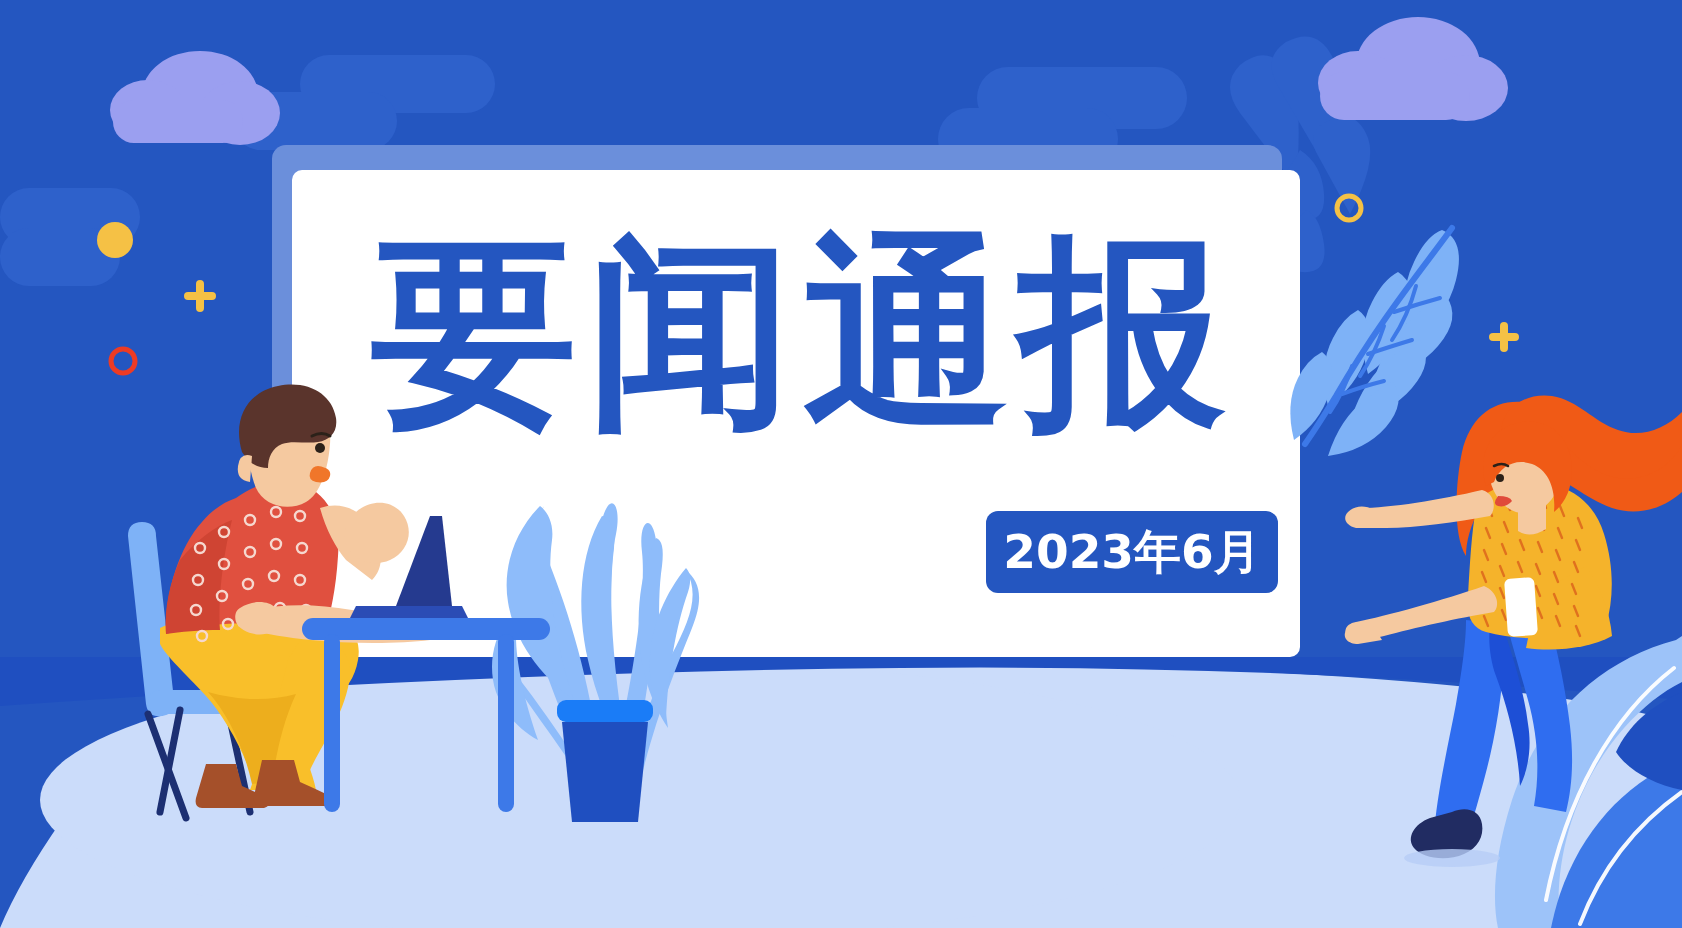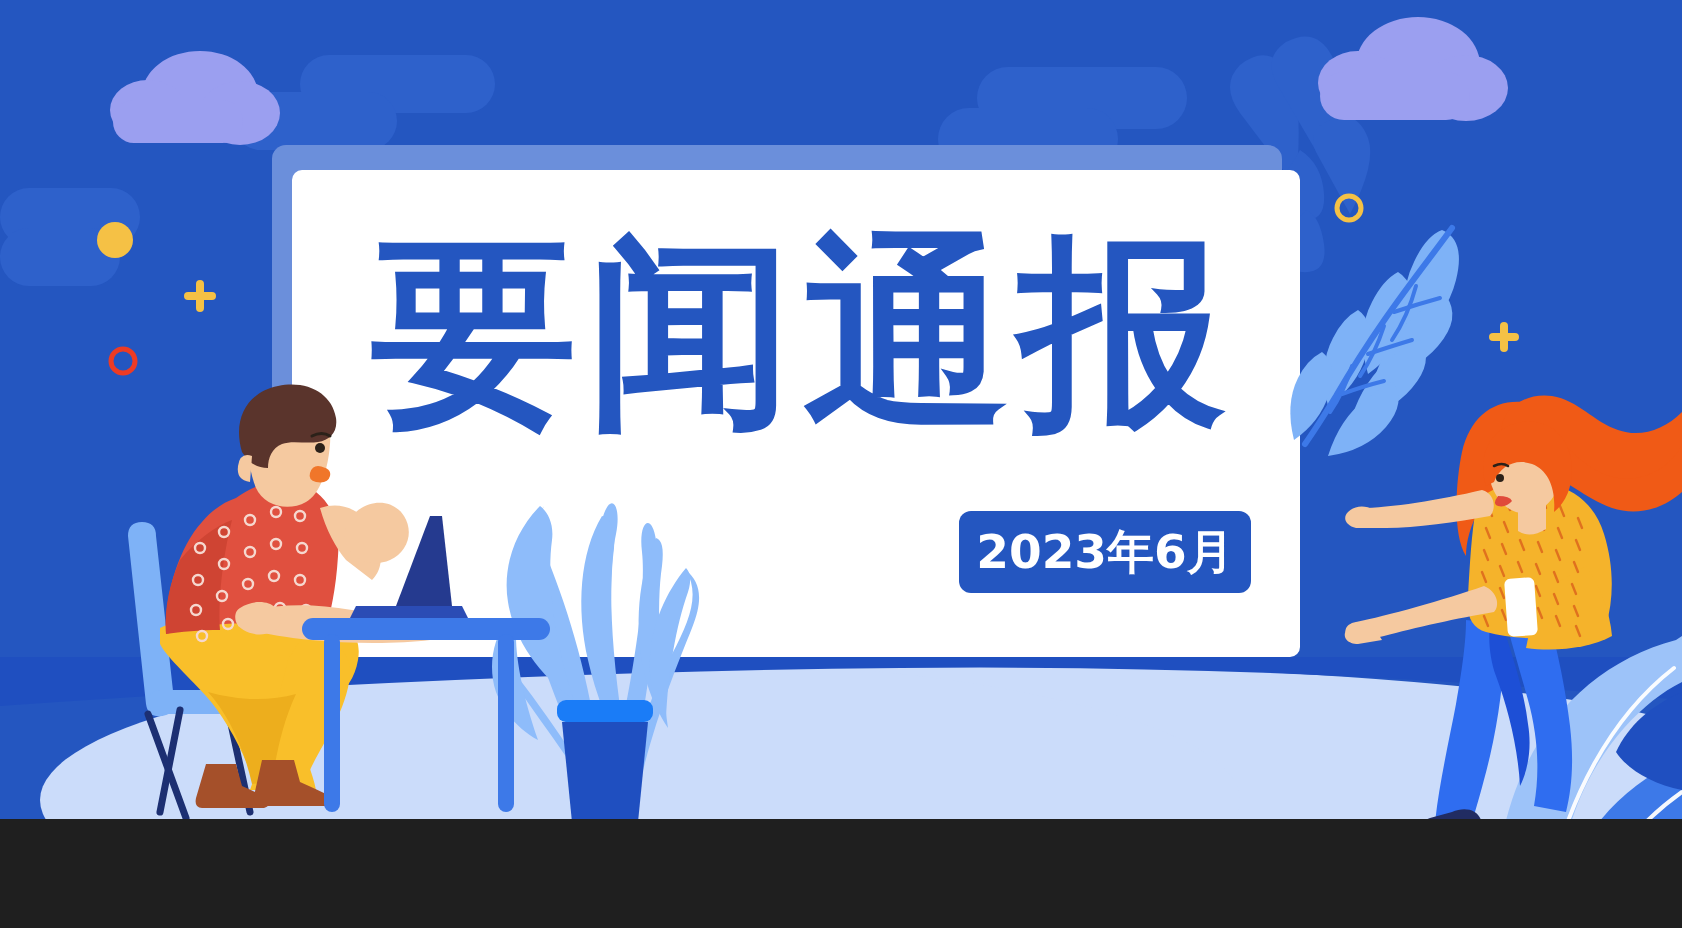--- a/index.html
+++ b/index.html
@@ -3,21 +3,21 @@
 <meta charset="utf-8">
 <style>
   html, body {
     margin: 0;
     padding: 0;
     background: #1f1f1f;
   }
   #banner {
     position: relative;
     width: 1682px;
-    height: 819px;
+    height: 928px;
     overflow: hidden;
     background: #5eead4;
     font-family: "Liberation Sans", "DejaVu Sans", sans-serif;
   }
   .layer { position: absolute; top: 0; left: 0; width: 1682px; height: 928px; }
   svg.layer { display: block; }
 
   
   #card-shadow {
     position: absolute;
@@ -50,21 +50,21 @@
     font-weight: 700;
     letter-spacing: 10px;
     color: #2456c0;
     white-space: nowrap;
     margin-left: 14px;
   }
 
   
   #date-badge {
     position: absolute;
-    left: 959px; top: 511px;
+    left: 986px; top: 511px;
     width: 292px; height: 82px;
     background: #2456c0;
     border-radius: 12px;
     display: flex;
     align-items: center;
     justify-content: center;
   }
   #date-badge-label {
     color: #ffffff;
     font-family: "DejaVu Sans", "Liberation Sans", sans-serif;

